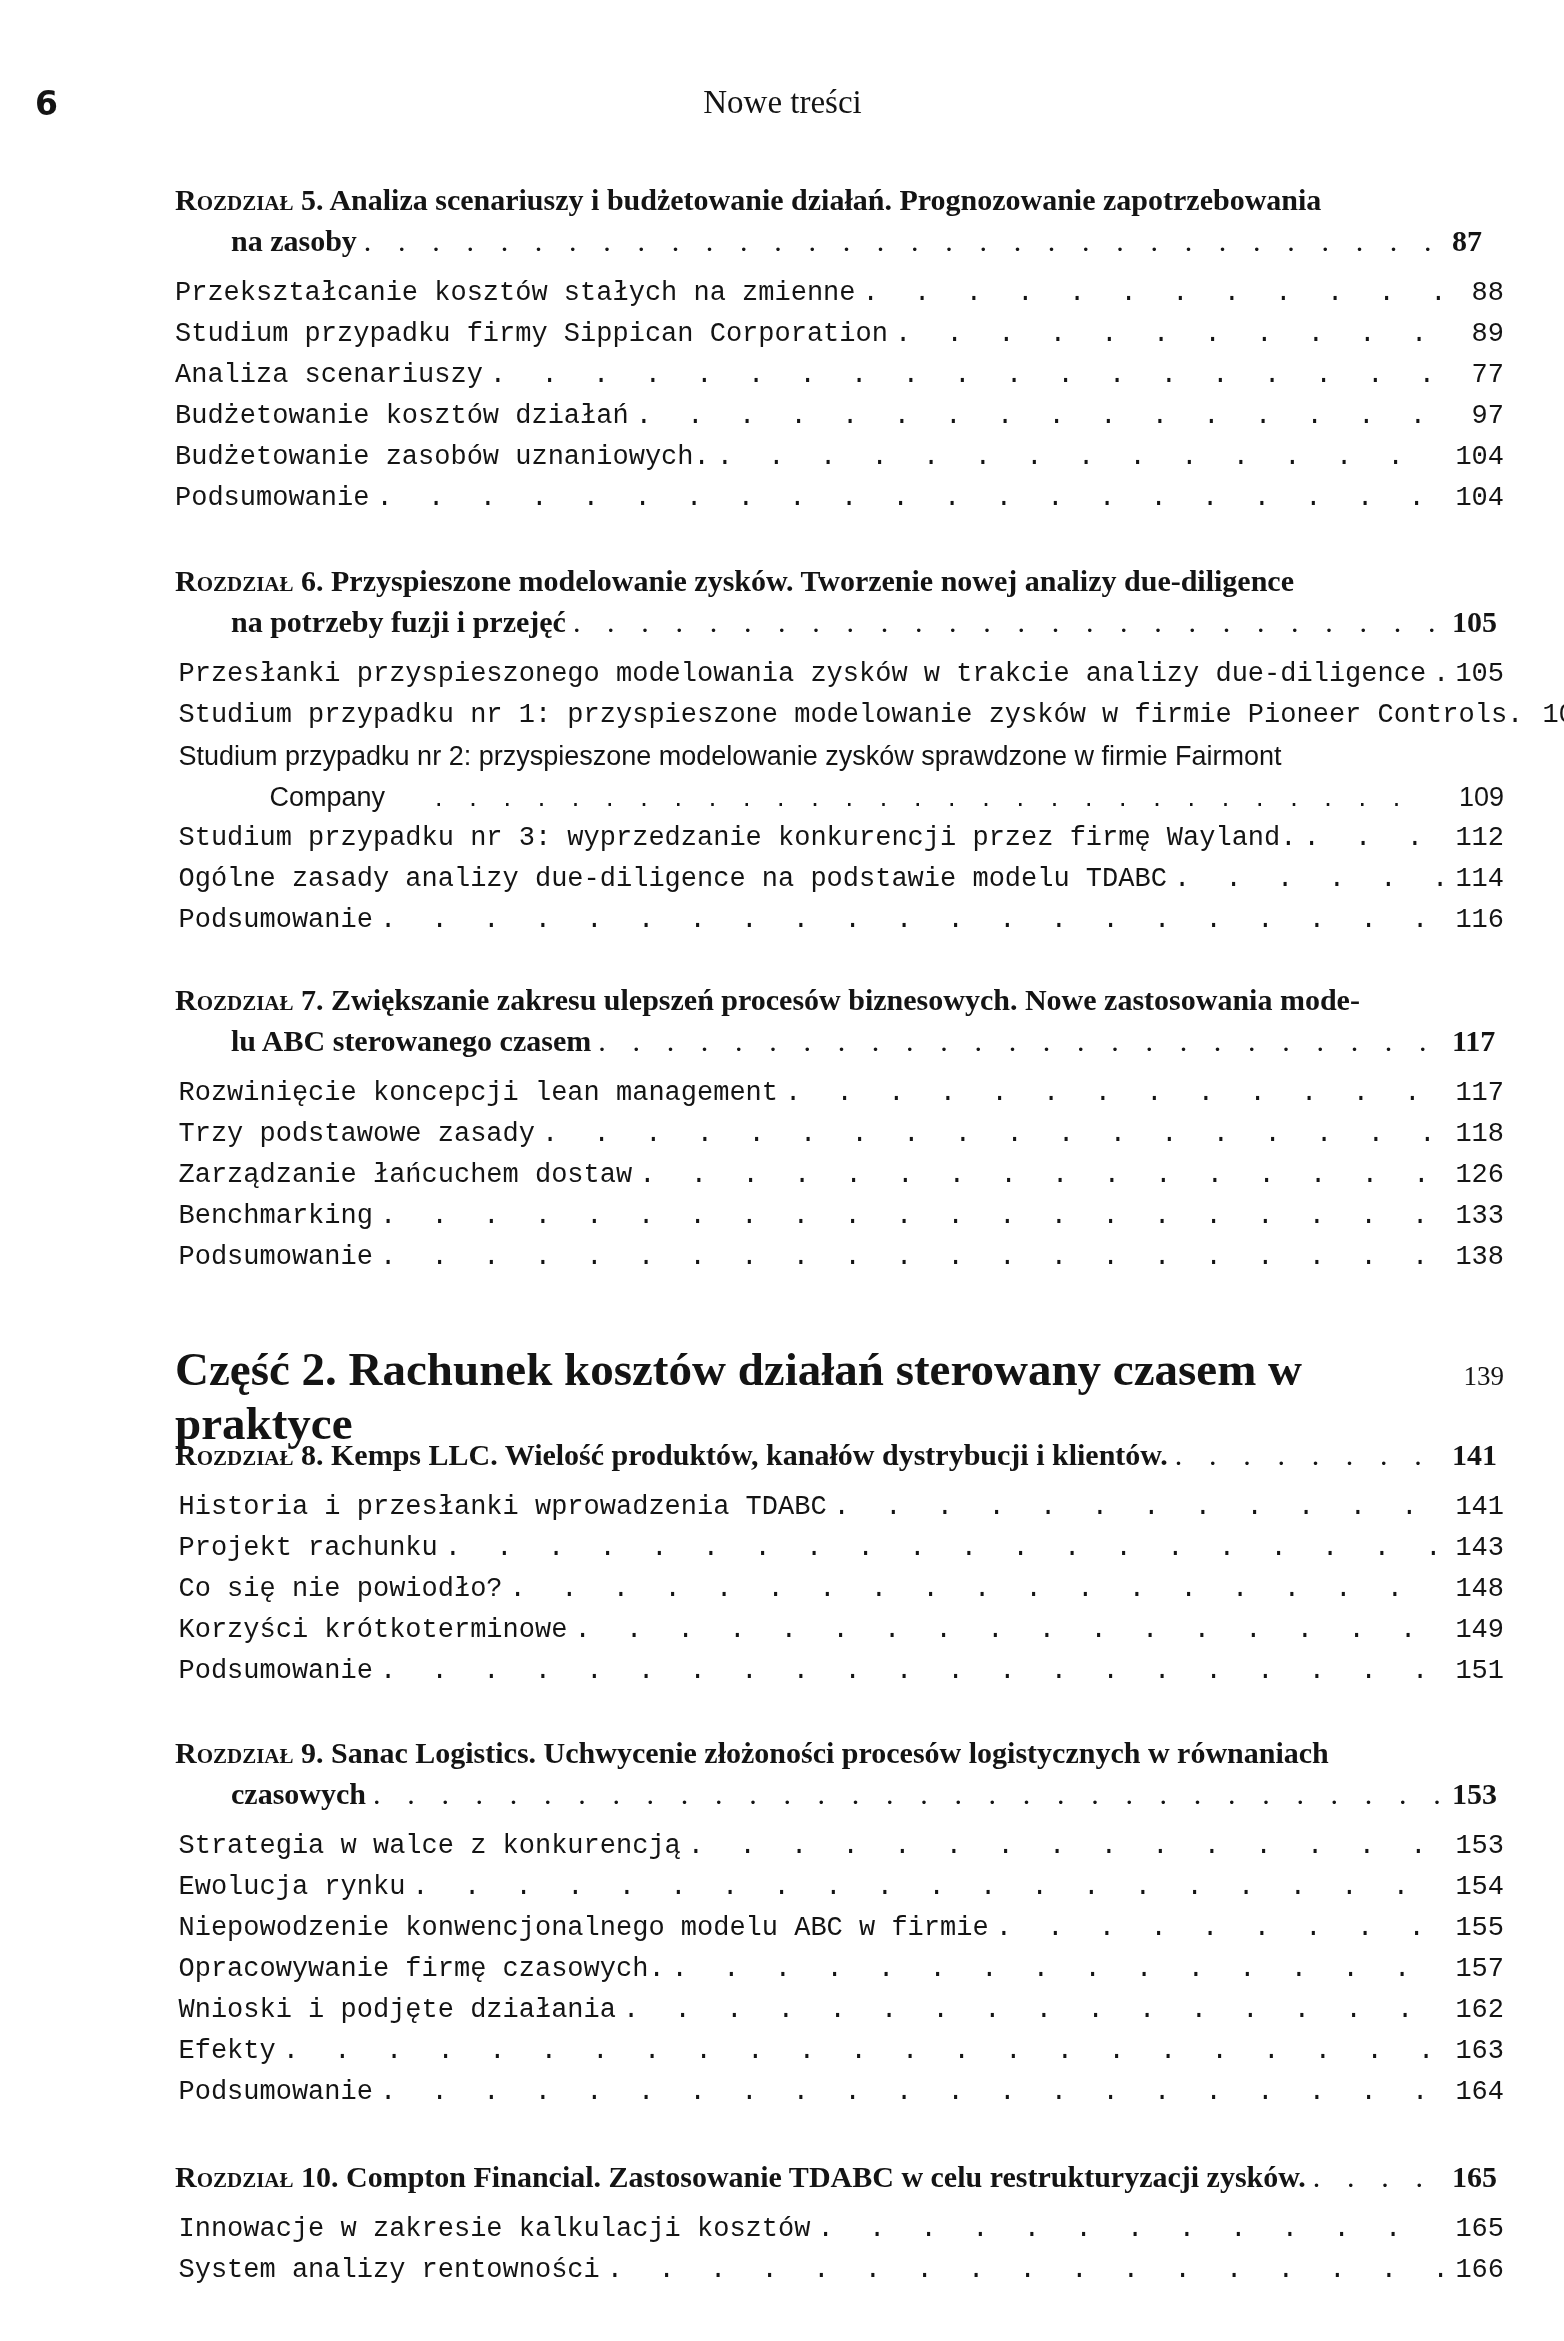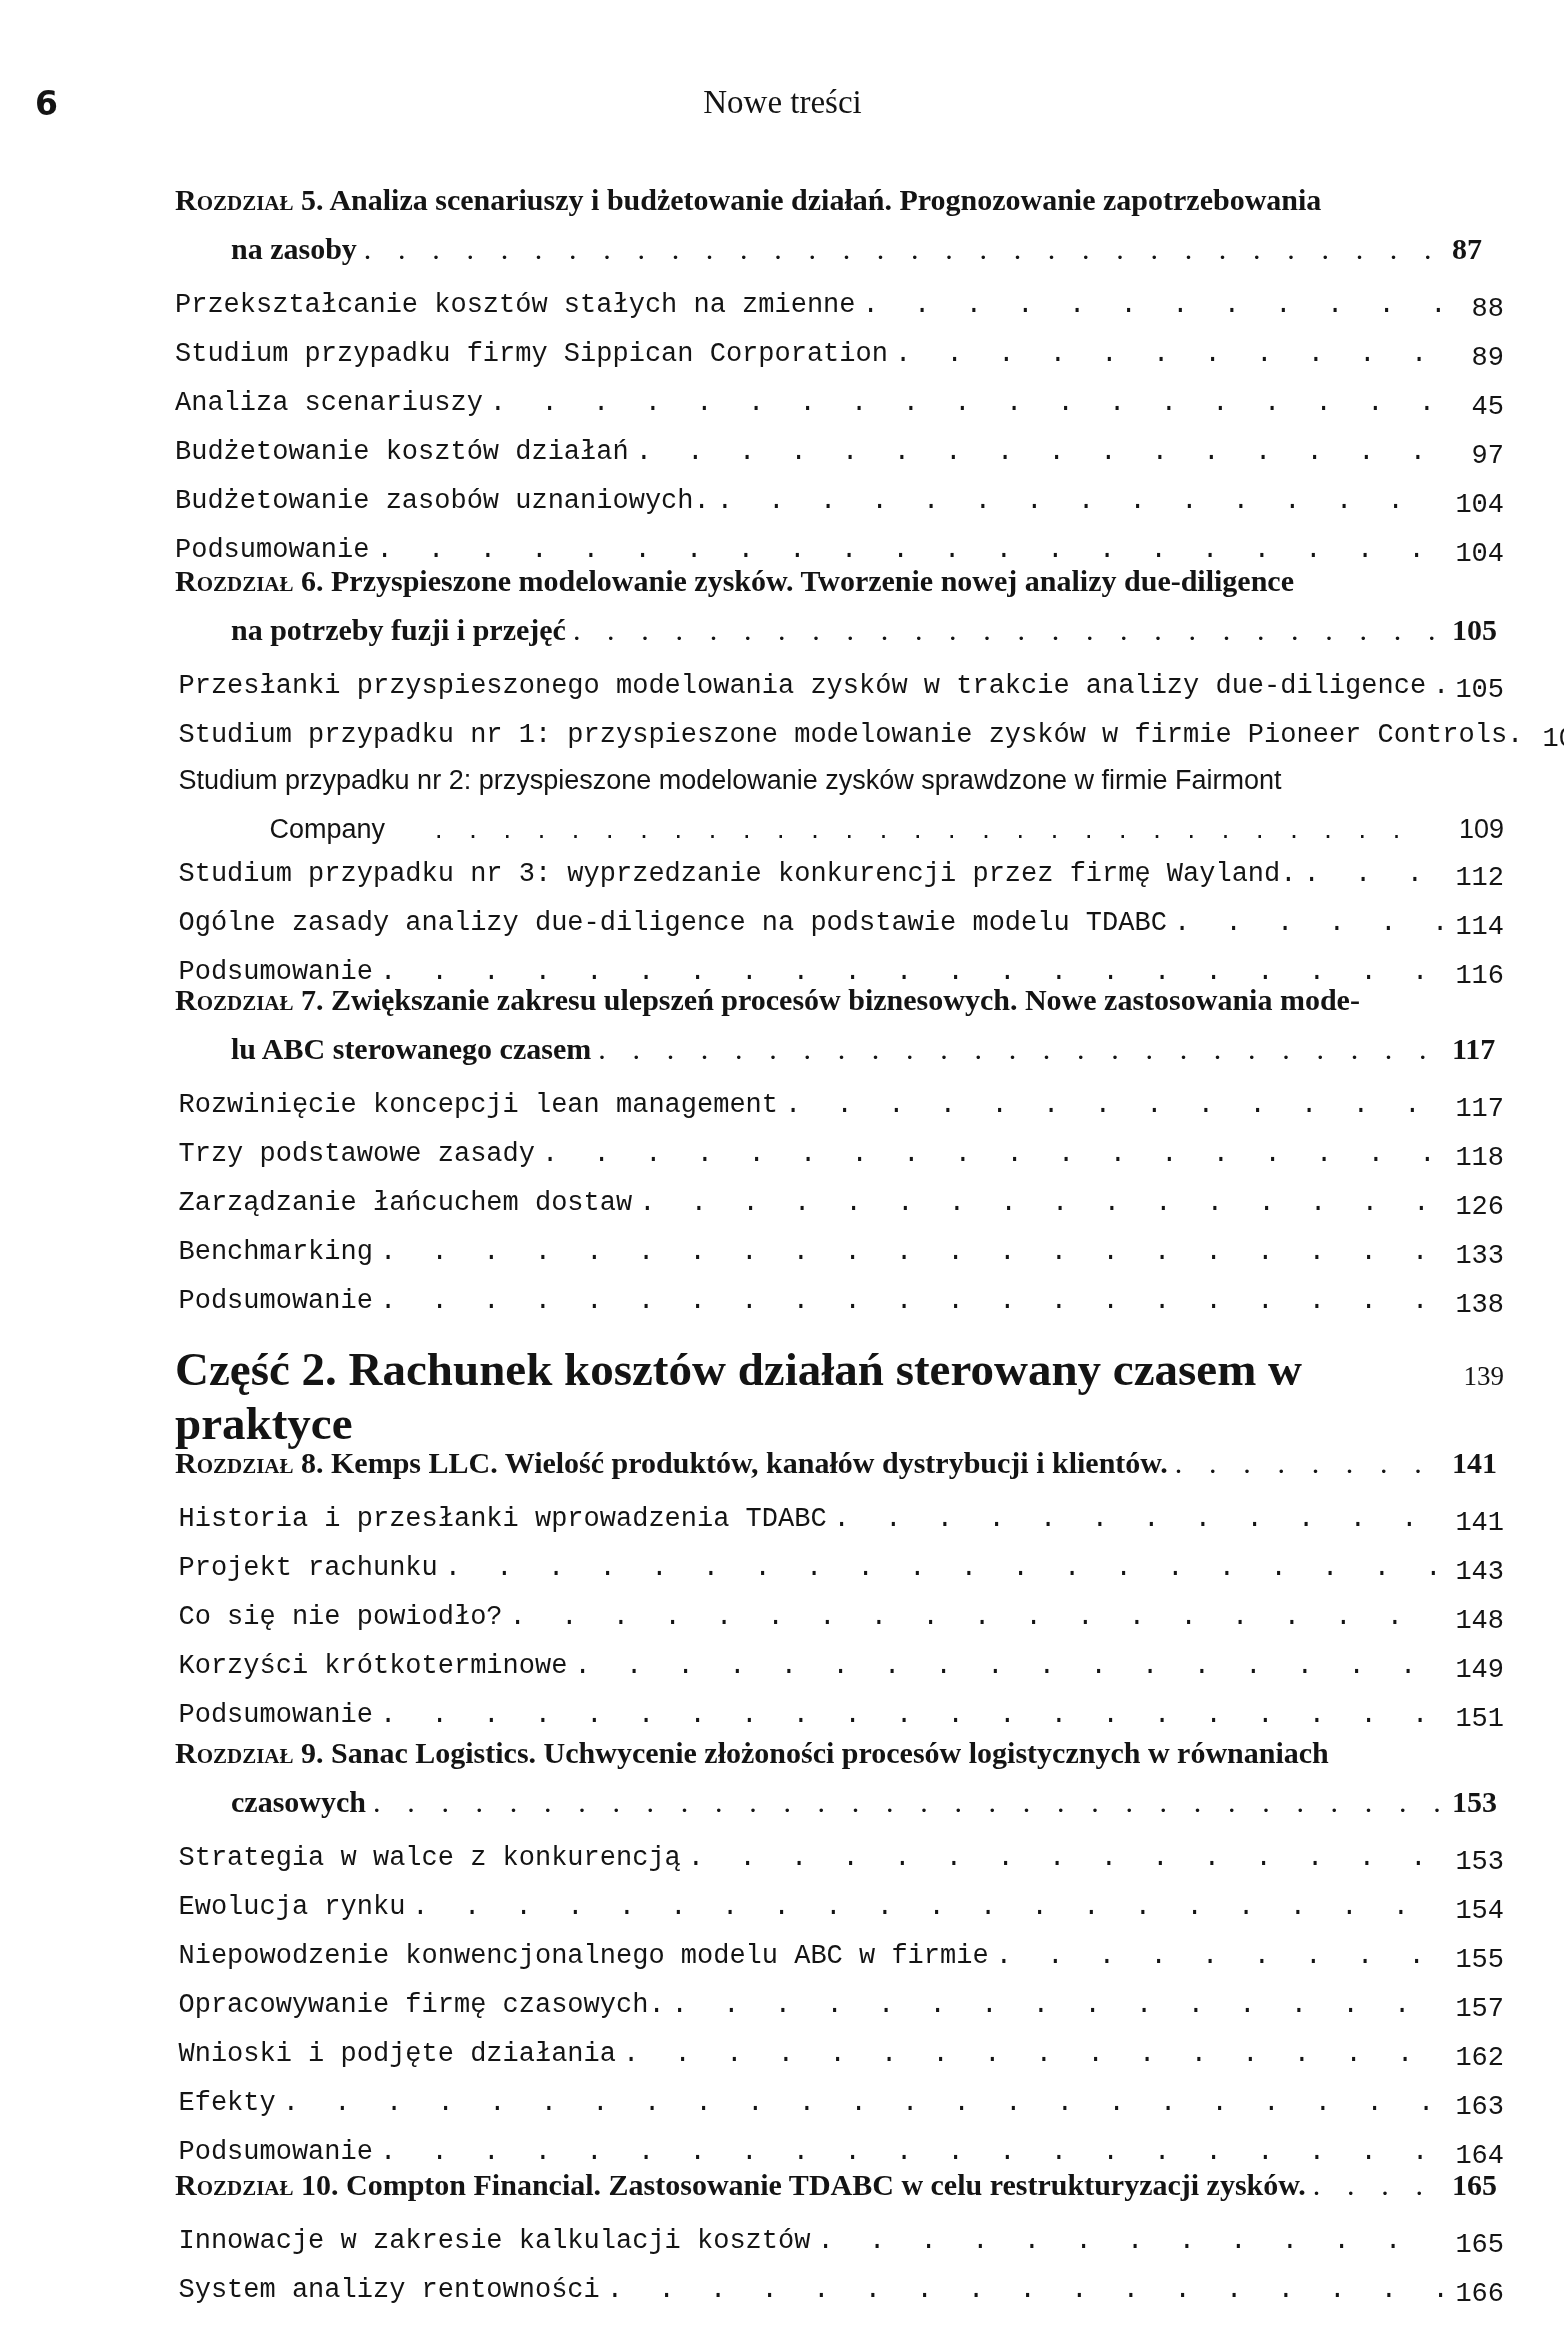--- a/index.html
+++ b/index.html
@@ -25,21 +25,21 @@
     padding-left: 0;
   }
   .ch-label {
     font-variant: small-caps; font-weight: bold; font-size: 30px;
   }
   .ch-title .line2 { display: flex; align-items: baseline; padding-left: 56px; }
   .line-single { display: flex; align-items: baseline; }
 
   .leader { flex: 1; overflow: hidden; white-space: nowrap; margin: 0 8.7px 0 7px; letter-spacing: 9.6px; font-weight: normal; }
   .leader::before { content: ". . . . . . . . . . . . . . . . . . . . . . . . . . . . . . . . . . . . . . . . . . . . . . . . . . . . . . . . . . . . . . . . . . . . . . . . . . . . . . . . . . . . . . . . . . . . . . . . . . . . . . . . . . . . . . . . . . . . . . . . . . . . . . . . . . . . . . . . . . . . . . . . . . . . . . . . . . . . . . . . . . . . . . . . . . . . . . . . . . . . . ."; }
-  .pg { min-width: 52px; text-align: right; margin-top: 8px; }
+  .pg { min-width: 52px; text-align: right; }
 
   .entries { margin-top: 12.2px; padding-left: 3.5px; }
   .entry {
     display: flex; align-items: center;
     font-family: Liberation Mono, monospace; font-size: 27px; line-height: 41px;
   }
   .entry .txt { white-space: nowrap; }
   .entry-wrap { font-family: "Liberation Sans", sans-serif; font-size: 27px; line-height: 41px; }
   .entry-wrap .first { white-space: nowrap; }
   .entry-wrap .cont { display: flex; align-items: baseline; padding-left: 91px; gap: 43px; }
@@ -77,21 +77,21 @@
             <span class="pg">88</span>
           </div>
         <div class="entry">
             <span class="txt">Studium przypadku firmy Sippican Corporation</span>
             <span class="leader"></span>
             <span class="pg">89</span>
           </div>
         <div class="entry">
             <span class="txt">Analiza scenariuszy</span>
             <span class="leader"></span>
-            <span class="pg">45</span>
+            <span class="pg">77</span>
           </div>
         <div class="entry">
             <span class="txt">Budżetowanie kosztów działań</span>
             <span class="leader"></span>
             <span class="pg">97</span>
           </div>
         <div class="entry">
             <span class="txt">Budżetowanie zasobów uznaniowych.</span>
             <span class="leader"></span>
             <span class="pg">104</span>

